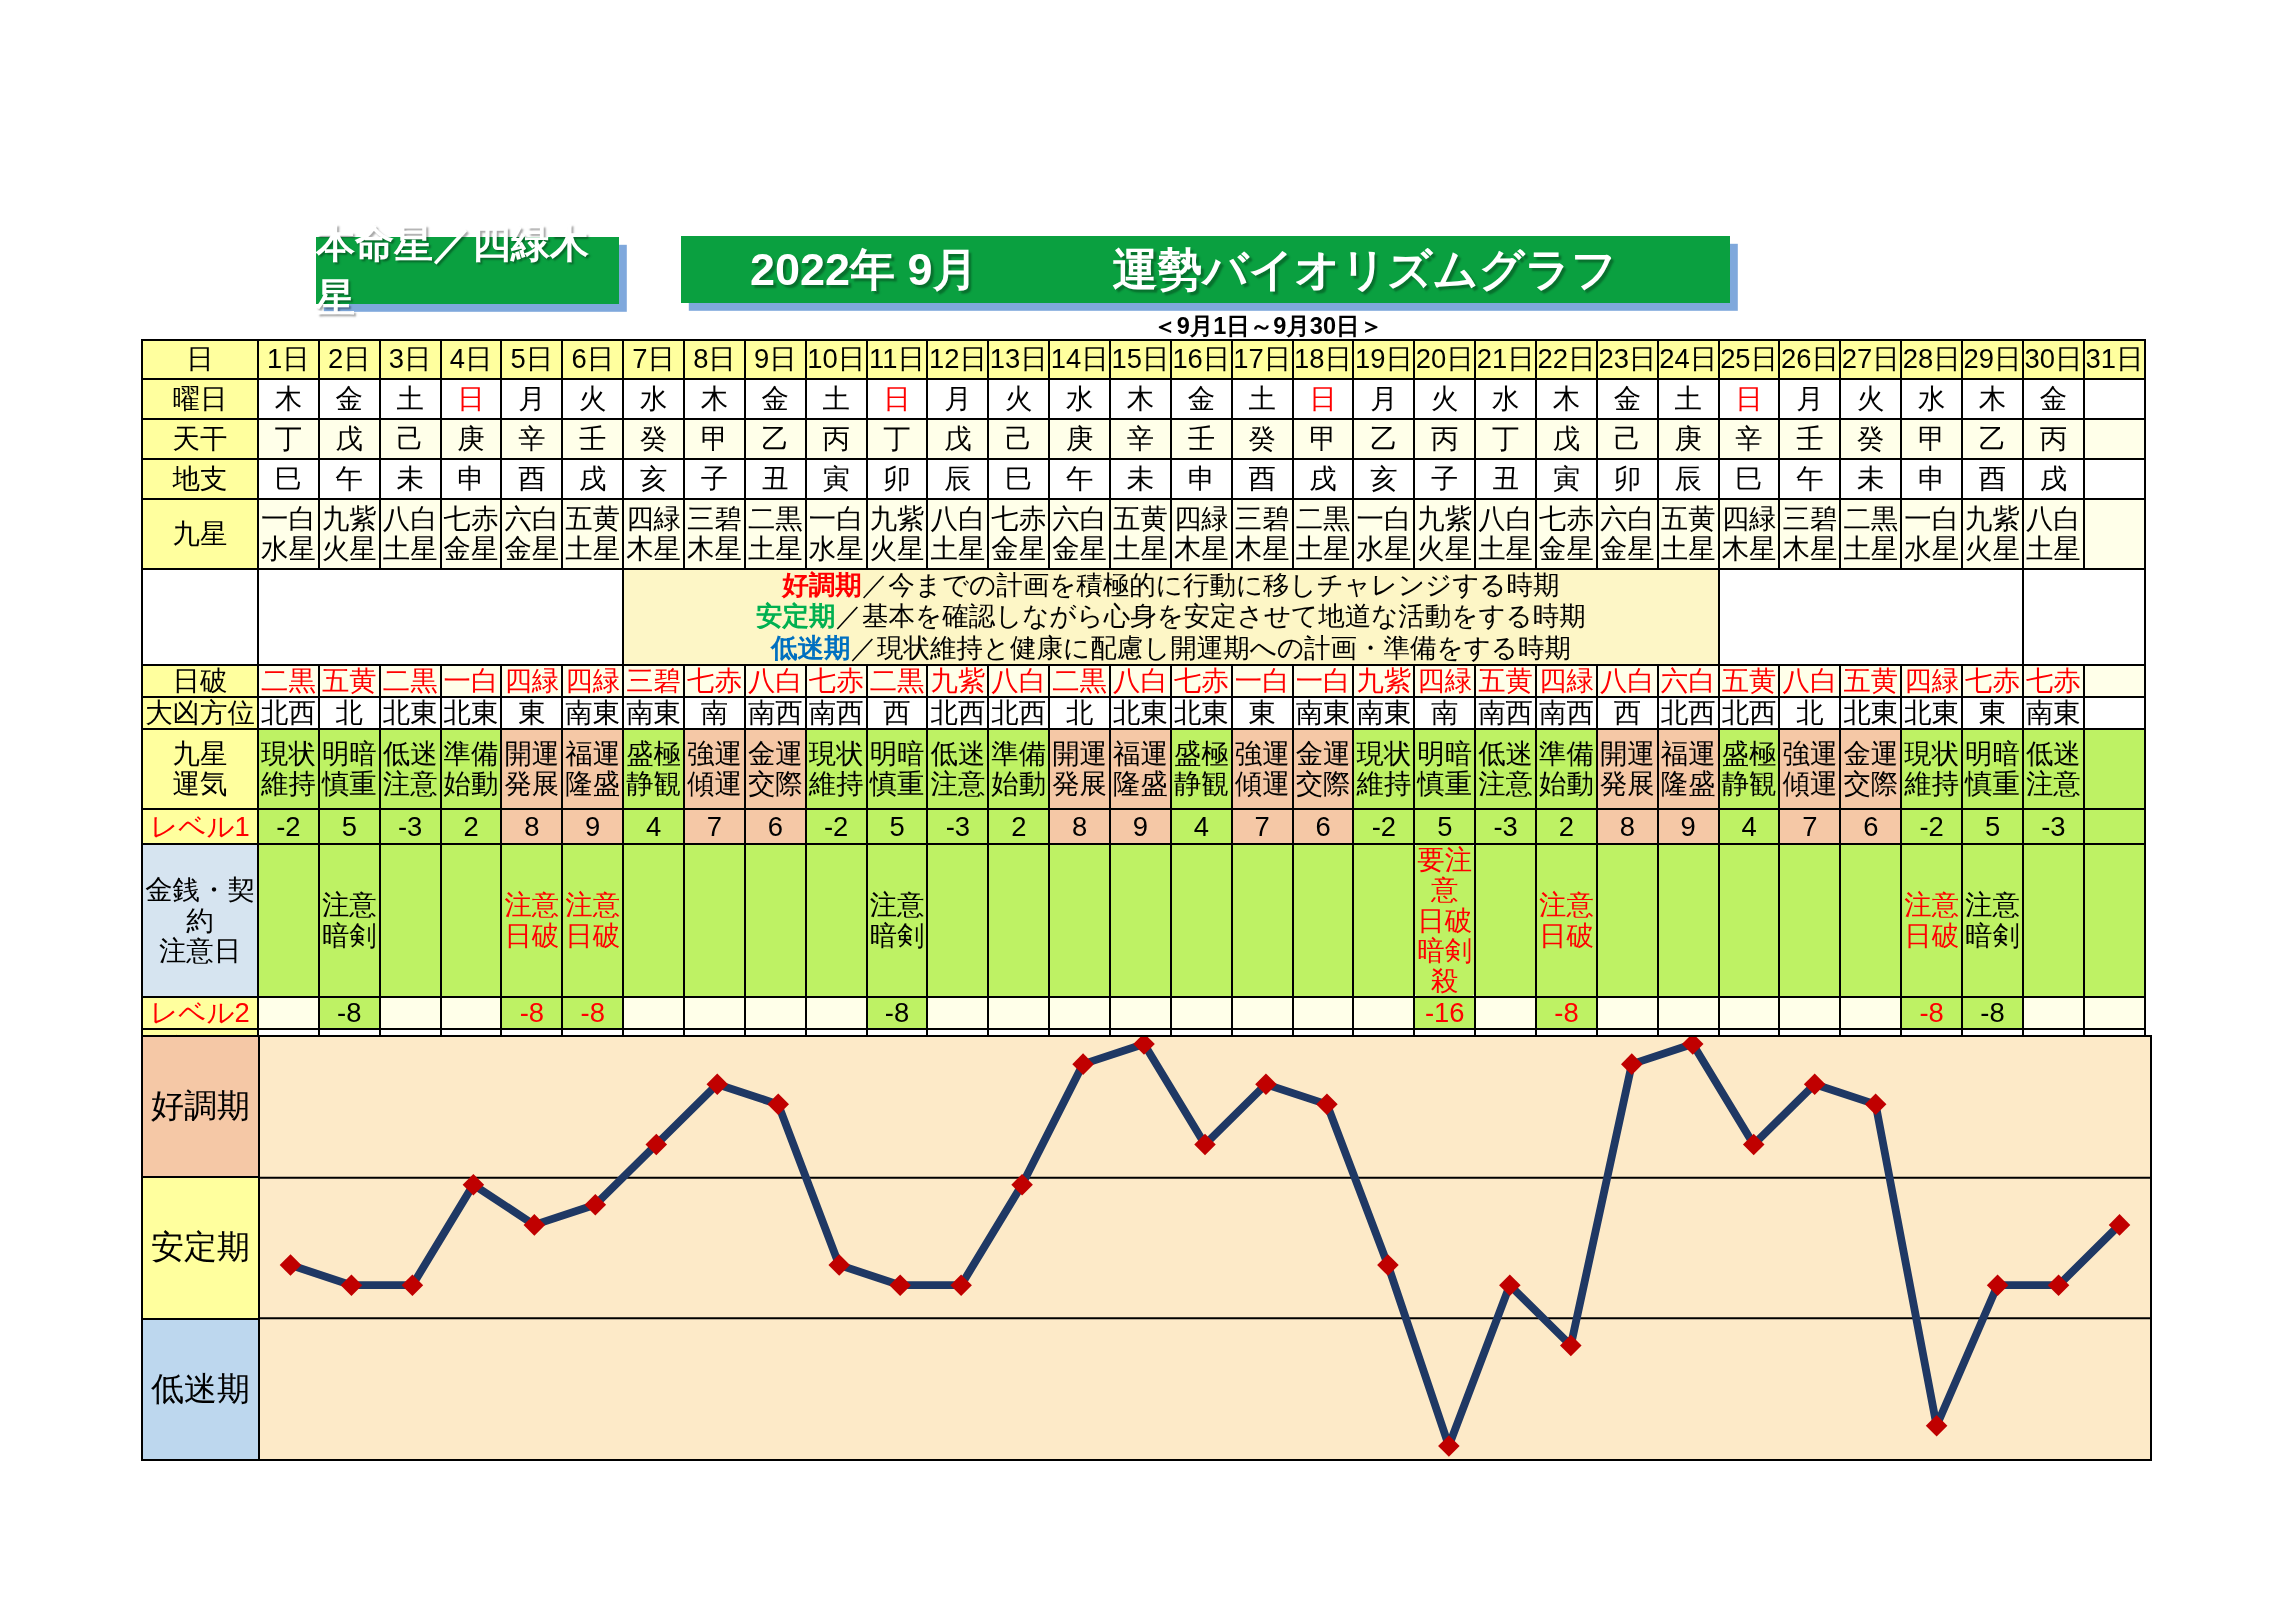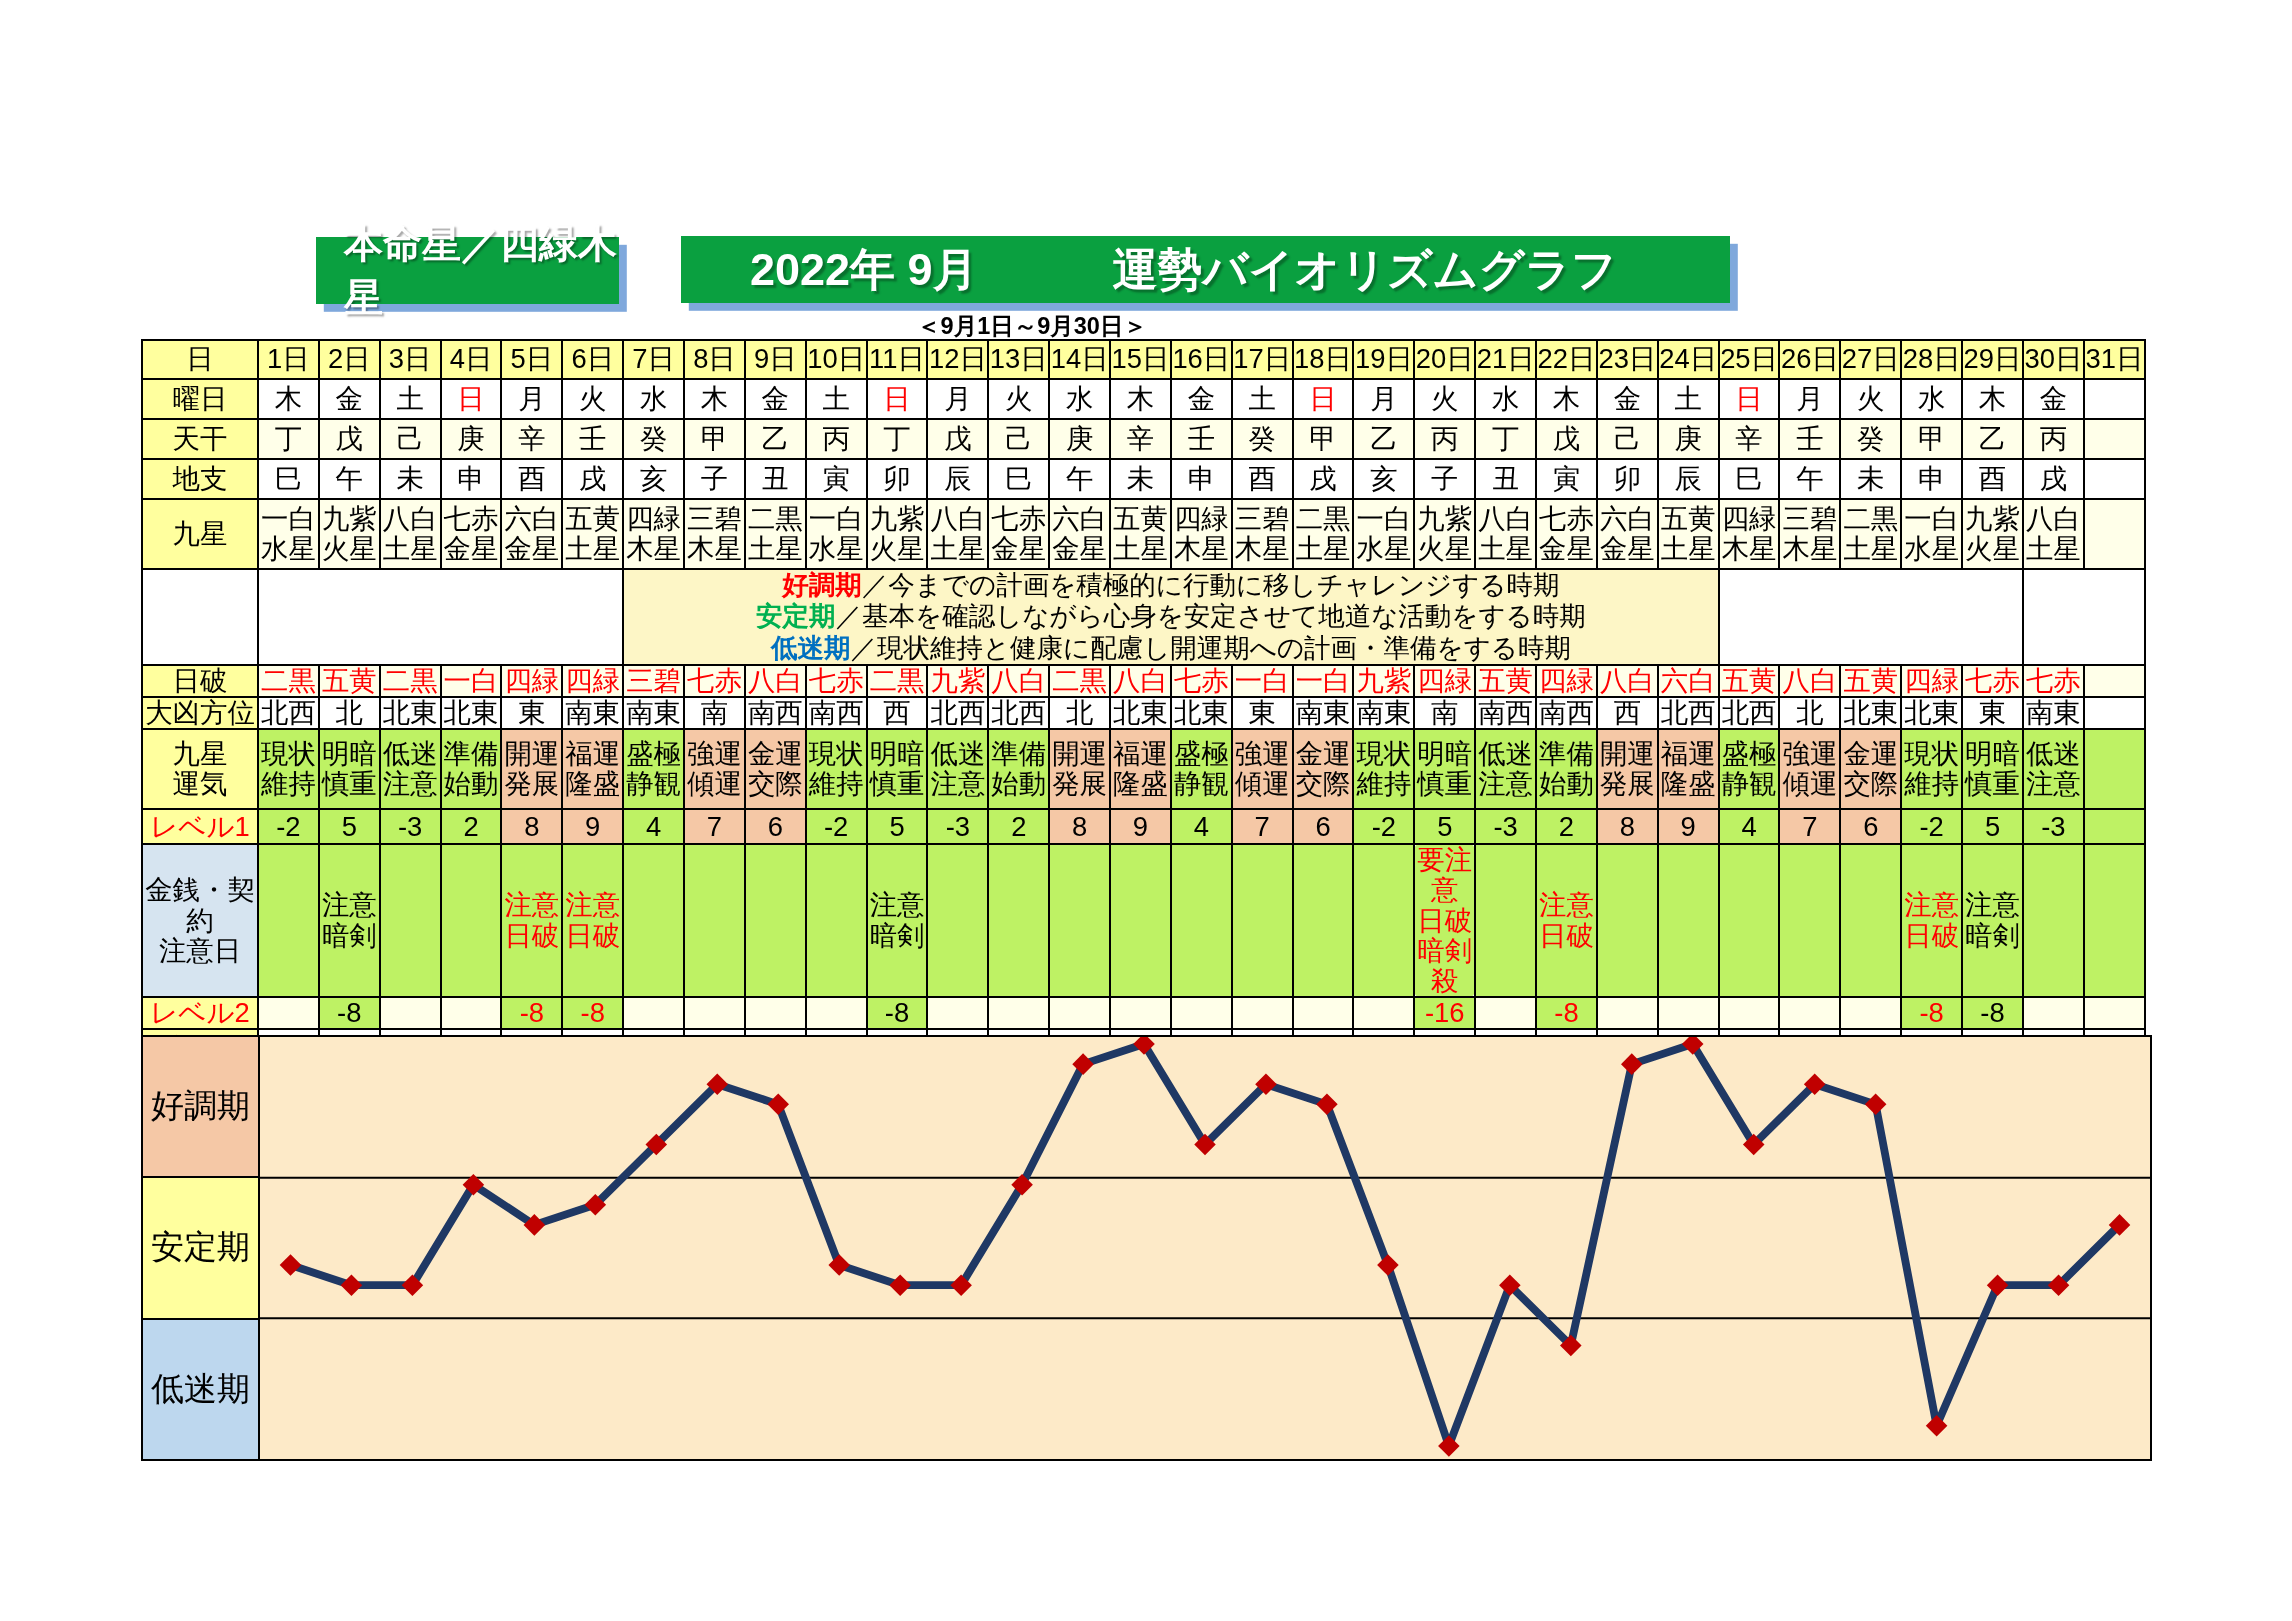--- a/index.html
+++ b/index.html
@@ -8,27 +8,27 @@
 
   
   .brand-box{position:absolute;left:141px;top:237px;width:174px;height:94px;
              background:#FBEECD;display:flex;flex-direction:column;justify-content:space-between;
              align-items:center;padding:5.9px 0 3.9px 0;box-sizing:border-box;}
   .brand-box .brand{color:#FF0000;font-size:26.5px;font-weight:bold;letter-spacing:1px;}
   .brand-box .author{color:#FF0000;font-size:22.5px;}
   .honmei-box{position:absolute;left:316px;top:237px;width:303px;height:67px;
               background:#0AA040;box-shadow:7.8px 7.8px 0 #7FA8DC;
               display:flex;align-items:center;justify-content:center;}
-  .honmei-box span{color:#fff;font-size:39px;font-weight:bold;text-shadow:2px 2px 2px rgba(0,0,0,.35);padding-left:28px;}
+  .honmei-box span{color:#fff;font-size:39px;font-weight:bold;text-shadow:2px 2px 2px rgba(0,0,0,.35);}
   .title-bar{position:absolute;left:681px;top:236px;width:1049px;height:67px;
              background:#0AA040;box-shadow:7.8px 7.8px 0 #7FA8DC;
              display:flex;align-items:center;justify-content:space-between;
              padding:0 113px 0 69px;box-sizing:border-box;}
   .title-bar span{color:#fff;font-size:45px;font-weight:bold;text-shadow:2.9px 2.9px 2px rgba(0,0,0,.3);white-space:nowrap;}
-  .subtitle{position:absolute;left:681px;top:310px;width:702px;text-align:center;
+  .subtitle{position:absolute;left:681px;top:310px;width:702px;text-align:right;
             font-size:23.5px;font-weight:bold;}
   .corner-text{position:absolute;left:1911px;top:241px;width:294px;text-align:center;
                font-size:28px;line-height:1.2;}
 
   
   table.cal{position:absolute;left:141px;top:339px;width:2005px;
             border-collapse:collapse;table-layout:fixed;}
   table.cal td,table.cal th{border:2px solid #000;padding:0;text-align:center;
             vertical-align:middle;font-size:27.4px;font-weight:normal;overflow:hidden;line-height:1.1;}
   table.cal col.lblcol{width:116px;}

